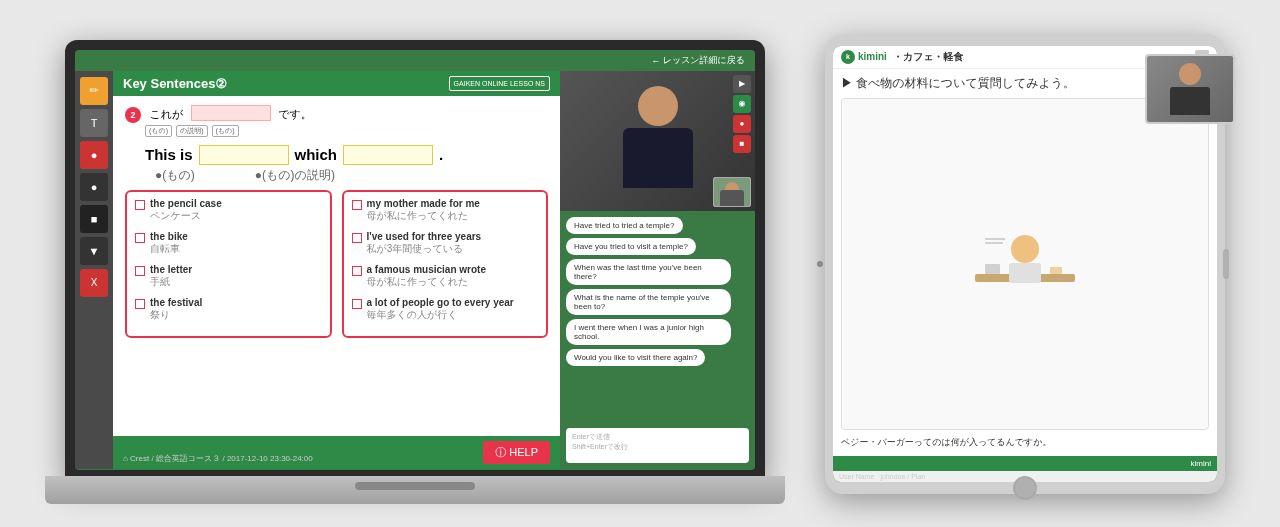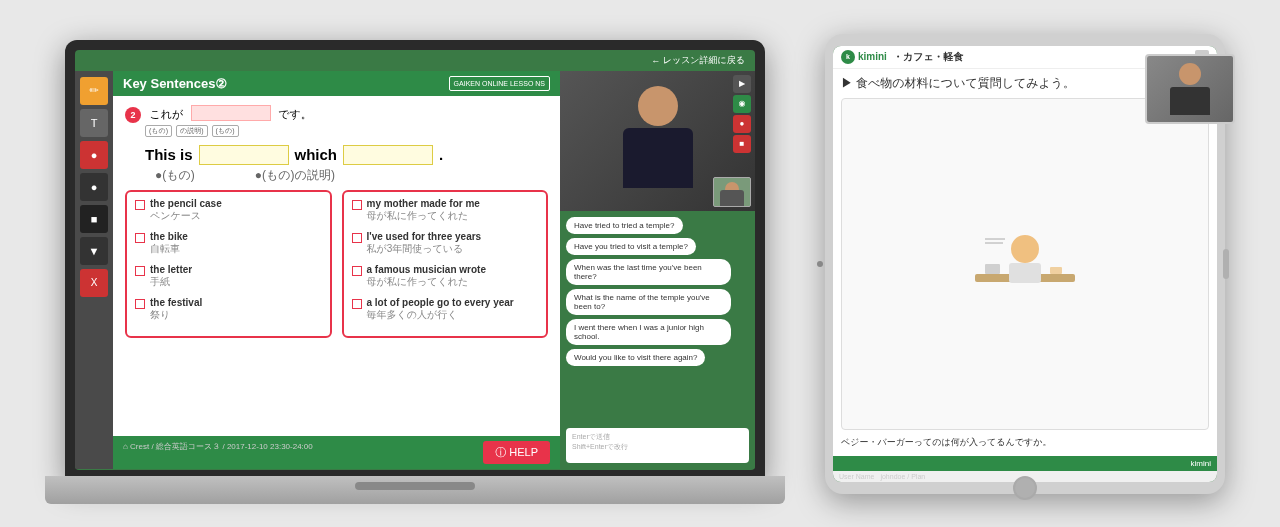--- a/index.html
+++ b/index.html
@@ -246,21 +246,21 @@
     }
     .card-text-sub {
       font-size: 10px;
       color: #888;
     }
 
     .lesson-footer {
       background: #2e8b47;
       padding: 5px 10px;
       display: flex;
-      align-items: flex-start;
+      align-items: flex-end;
       justify-content: space-between;
     }
     .footer-breadcrumb {
       font-size: 8px;
       color: #ccc;
     }
     .help-btn {
       background: #e8334a;
       color: #fff;
       border: none;

